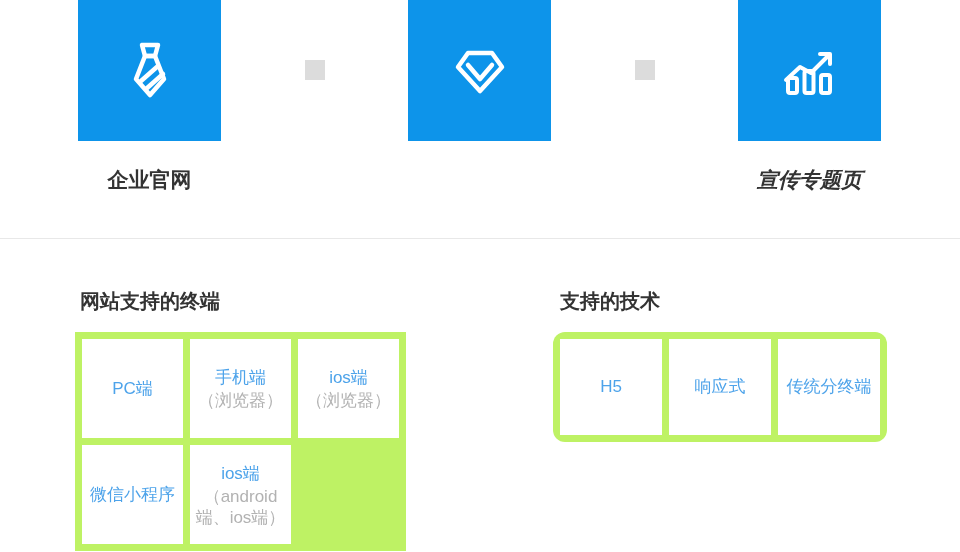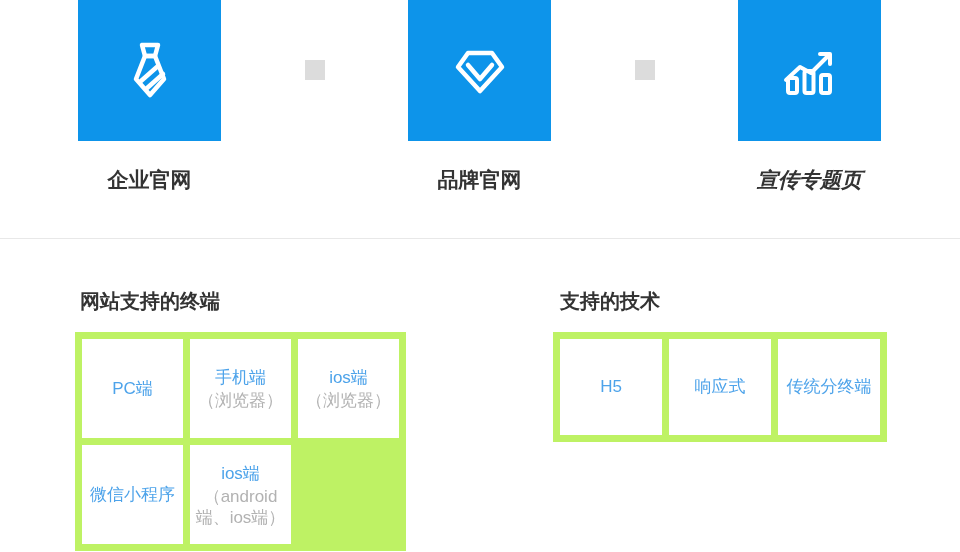--- a/index.html
+++ b/index.html
@@ -68,20 +68,21 @@
   }
   .terminals-table {
     left: 75px;
     grid-template-columns: repeat(3, 101px);
     grid-auto-rows: 99px;
   }
   .tech-table {
     left: 553px;
     grid-template-columns: repeat(3, 102px);
     grid-auto-rows: 96px;
+    border-radius: 12px;
   }
   .grid-cell {
     background: #ffffff;
     display: flex; flex-direction: column;
     align-items: center; justify-content: center;
     text-align: center;
     padding: 2px;
   }
   .cell-title {
     font-size: 17px;
@@ -129,21 +130,20 @@
         <rect x="8" y="37" width="9" height="15" rx="2"></rect>
         <rect x="24.5" y="30" width="9" height="22" rx="2"></rect>
         <rect x="41" y="34" width="9" height="18" rx="2"></rect>
         <path d="M6 39 L20 26 L31 32 L49 14"></path>
         <path d="M40 13 L50 13 L50 23"></path>
       </svg>
     </span>
   </div>
 
   <div class="box-label label-1">企业官网</div>
-  <div class="box-label label-2">品牌官网</div>
   <div class="box-label label-3">宣传专题页</div>
 
   <div class="divider"></div>
 
   <div class="section-heading heading-tech">支持的技术</div>
   <div class="section-heading heading-terminals">网站支持的终端</div>
 
   <div class="grid-table terminals-table">
     <div class="grid-cell">
       <div class="cell-title">PC端</div>

